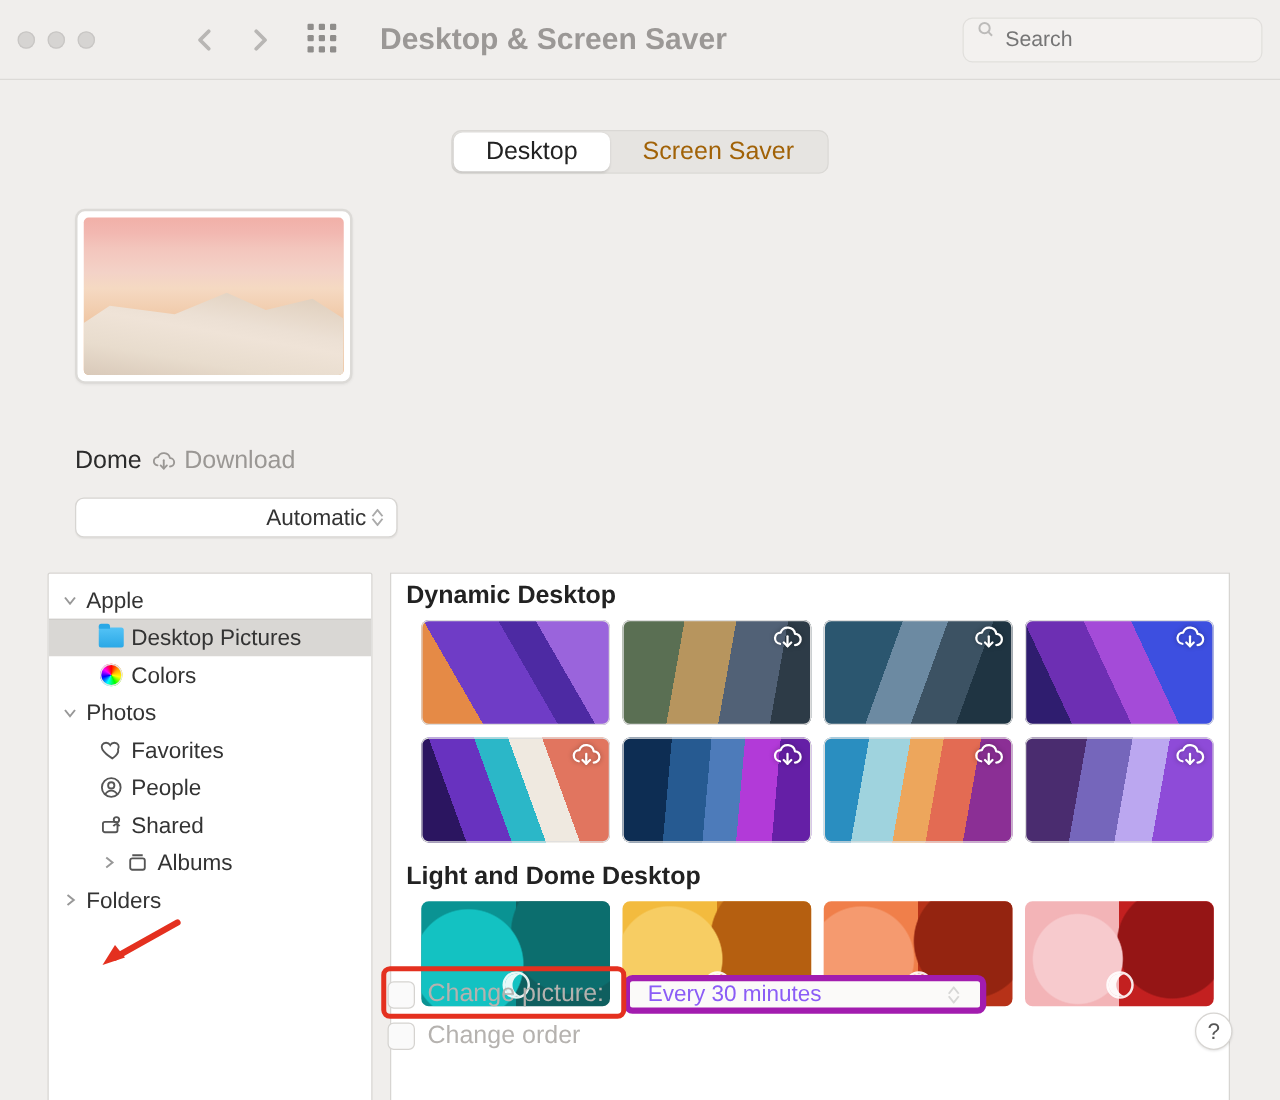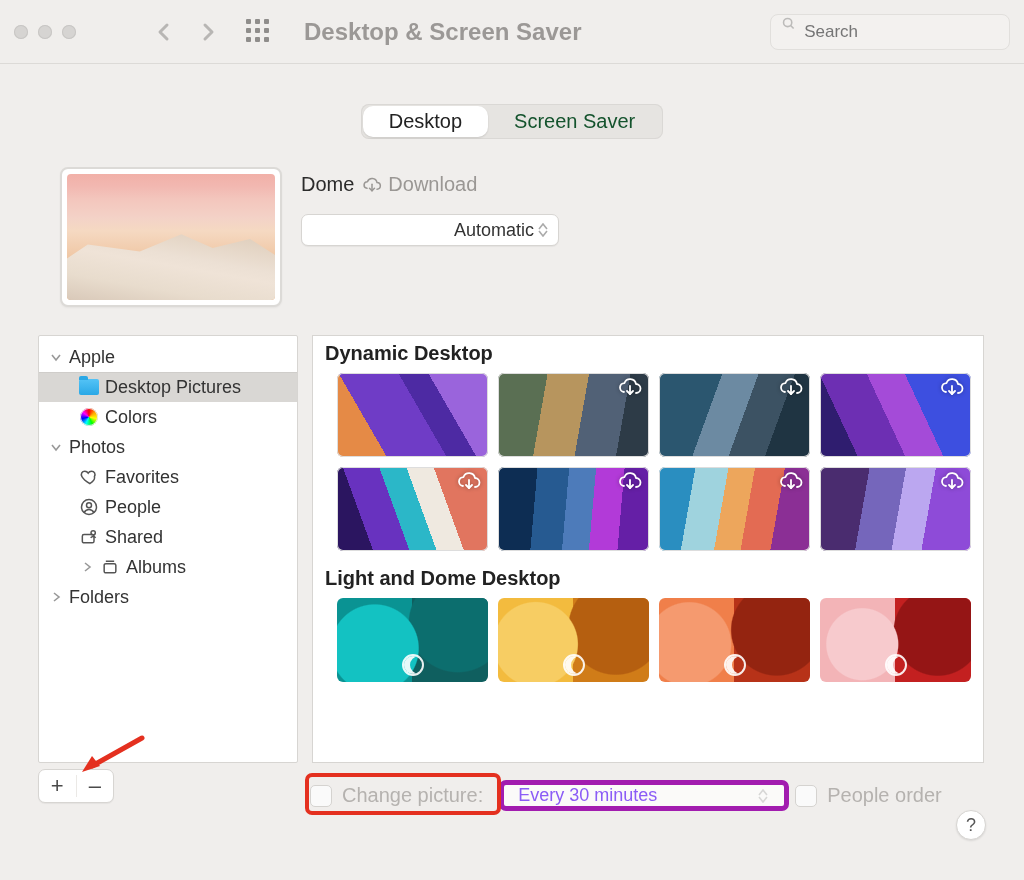--- a/index.html
+++ b/index.html
@@ -50,25 +50,25 @@
   
   .tabs {
     display:flex; justify-content:center; margin-top: 40px;
   }
   .seg {
     display:flex; background:#e6e4e1; border-radius:8px; padding:2px; gap:0;
     box-shadow: inset 0 0 0 1px #dad8d5;
   }
   .seg button {
     border:none; background:transparent; font-size:20px;
-    padding:4px 26px; border-radius:7px; color:#14532d; cursor:pointer;
-  }
-  .seg button.active { background:#fff; font-weight:500; color:#222; box-shadow:0 1px 2px rgba(0,0,0,.12);border-radius:10px;}
-  
-  .preview-row { display:flex; margin:28px 0 0 60px; gap:19px; align-items:flex-start;}
+    padding:4px 26px; border-radius:7px; color:#a16207; cursor:pointer;
+  }
+  .seg button.active { background:#fff; font-weight:500; color:#222; box-shadow:0 1px 2px rgba(0,0,0,.12);}
+  
+  .preview-row { display:flex; margin:28px 0 0 60px; gap:44px; align-items:flex-start;flex-direction:column;}
   .preview {
     width: 222px; height: 140px; border-radius:8px;
     border:2px solid #dcdad7; padding:5px; background:#fff;
     box-shadow: 0 1px 2px rgba(0,0,0,.05);
   }
   .preview .pic {
     width:100%; height:100%; border-radius:4px;
     background:
       linear-gradient(to top, #e9a973 0%, #f0c8a6 35%, #f5d9c2 55%, #f3d2c7 65%, #f3c6bd 80%, #f2b8b1 90%, #f1b0a8 100%);
     position:relative; overflow:hidden;
@@ -165,21 +165,21 @@
   .l1::before{content:"";position:absolute;inset:0;background:radial-gradient(circle at 25% 60%, #13c2c2 0 35%, transparent 36%), radial-gradient(circle at 80% 30%, #0c6e6e 0 36%, transparent 37%);}
   .l2{background:linear-gradient(90deg,#f3bb3e 0 50%,#d07c18 50% 100%);}
   .l2::before{content:"";position:absolute;inset:0;background:radial-gradient(circle at 25% 55%, #f7cd63 0 34%, transparent 35%), radial-gradient(circle at 78% 35%, #b55f10 0 36%, transparent 37%);}
   .l3{background:linear-gradient(90deg,#f07f4a 0 50%,#b73218 50% 100%);}
   .l3::before{content:"";position:absolute;inset:0;background:radial-gradient(circle at 20% 55%, #f59a6f 0 32%, transparent 33%), radial-gradient(circle at 78% 38%, #942410 0 35%, transparent 36%);}
   .l4{background:linear-gradient(90deg,#f3b4b7 0 50%,#c32020 50% 100%);}
   .l4::before{content:"";position:absolute;inset:0;background:radial-gradient(circle at 28% 55%, #f7cacd 0 30%, transparent 31%), radial-gradient(circle at 78% 40%, #951515 0 34%, transparent 35%);}
   
   .footer {
     position:absolute; left:310px; top:780px;
-    display:flex; gap:6px;
+    display:flex; flex-direction:column; gap:6px;
   }
   .footer-row{display:flex;align-items:center;gap:10px;}
   .chk{
     width:22px;height:22px;border:1px solid #d5d3d0;border-radius:5px;background:#fafafa;
   }
   .disabled-label{font-size:20px;color:#b5b2af;}
   .interval{
     width:290px;height:31px;background:#fbfaf9;border:5px solid #a21caf;border-radius:7px;
     display:flex;align-items:center;justify-content:space-between;padding:0 8px 0 14px;font-size:18px;color:#8b5cf6;
   }
@@ -444,21 +444,21 @@
             <polyline points="1,6 5,1 9,6" fill="none" stroke="#888" stroke-width="1.6"></polyline>
           </svg>
         <svg viewBox="0 0 10 7">
             <polyline points="1,1 5,6 9,1" fill="none" stroke="#888" stroke-width="1.6"></polyline>
           </svg>
       </span>
     </div>
   </div>
   <div class="footer-row">
     <div class="chk"></div>
-    <span class="disabled-label">People order</span>
+    <span class="disabled-label">Change order</span>
   </div>
 </div>
 
 <div class="red-box"></div>
 <svg class="arrow-anno" viewBox="0 0 70 40">
   <defs></defs>
   <line x1="62" y1="4" x2="12" y2="32" stroke="#e4301f" stroke-width="5" stroke-linecap="round"></line>
   <polygon points="2,38 20,32 12,22" fill="#e4301f"></polygon>
 </svg>
 

